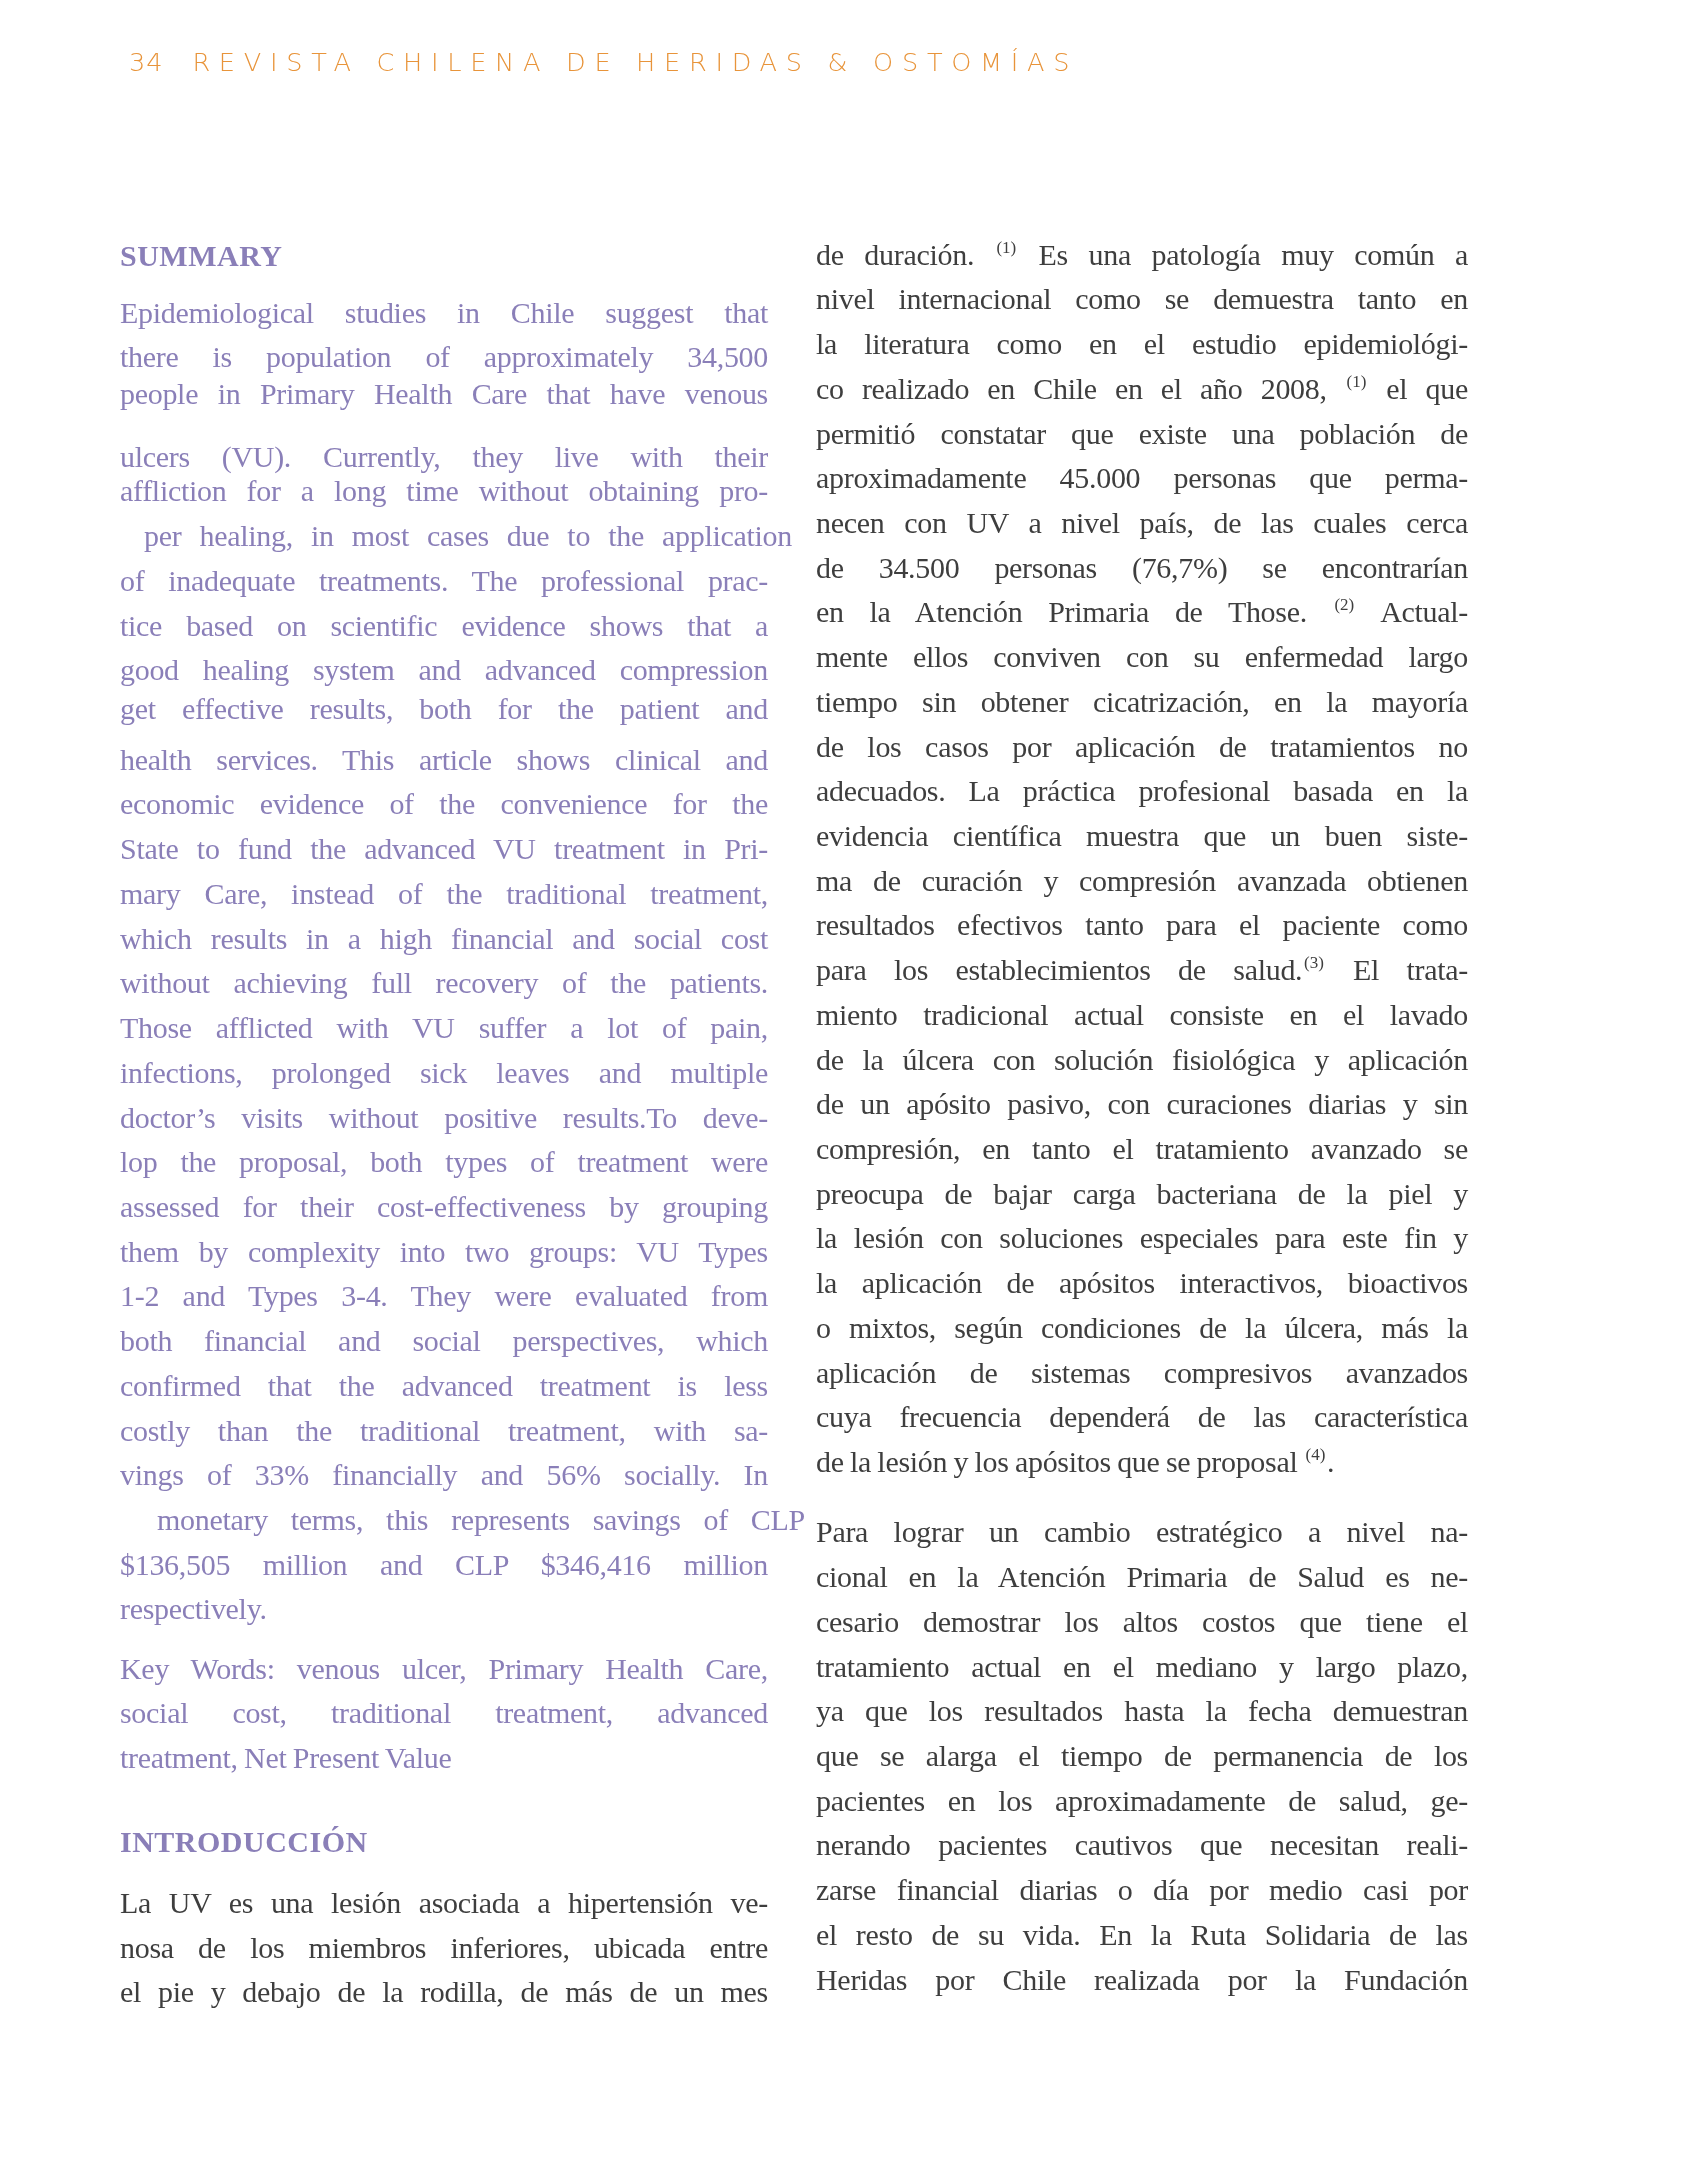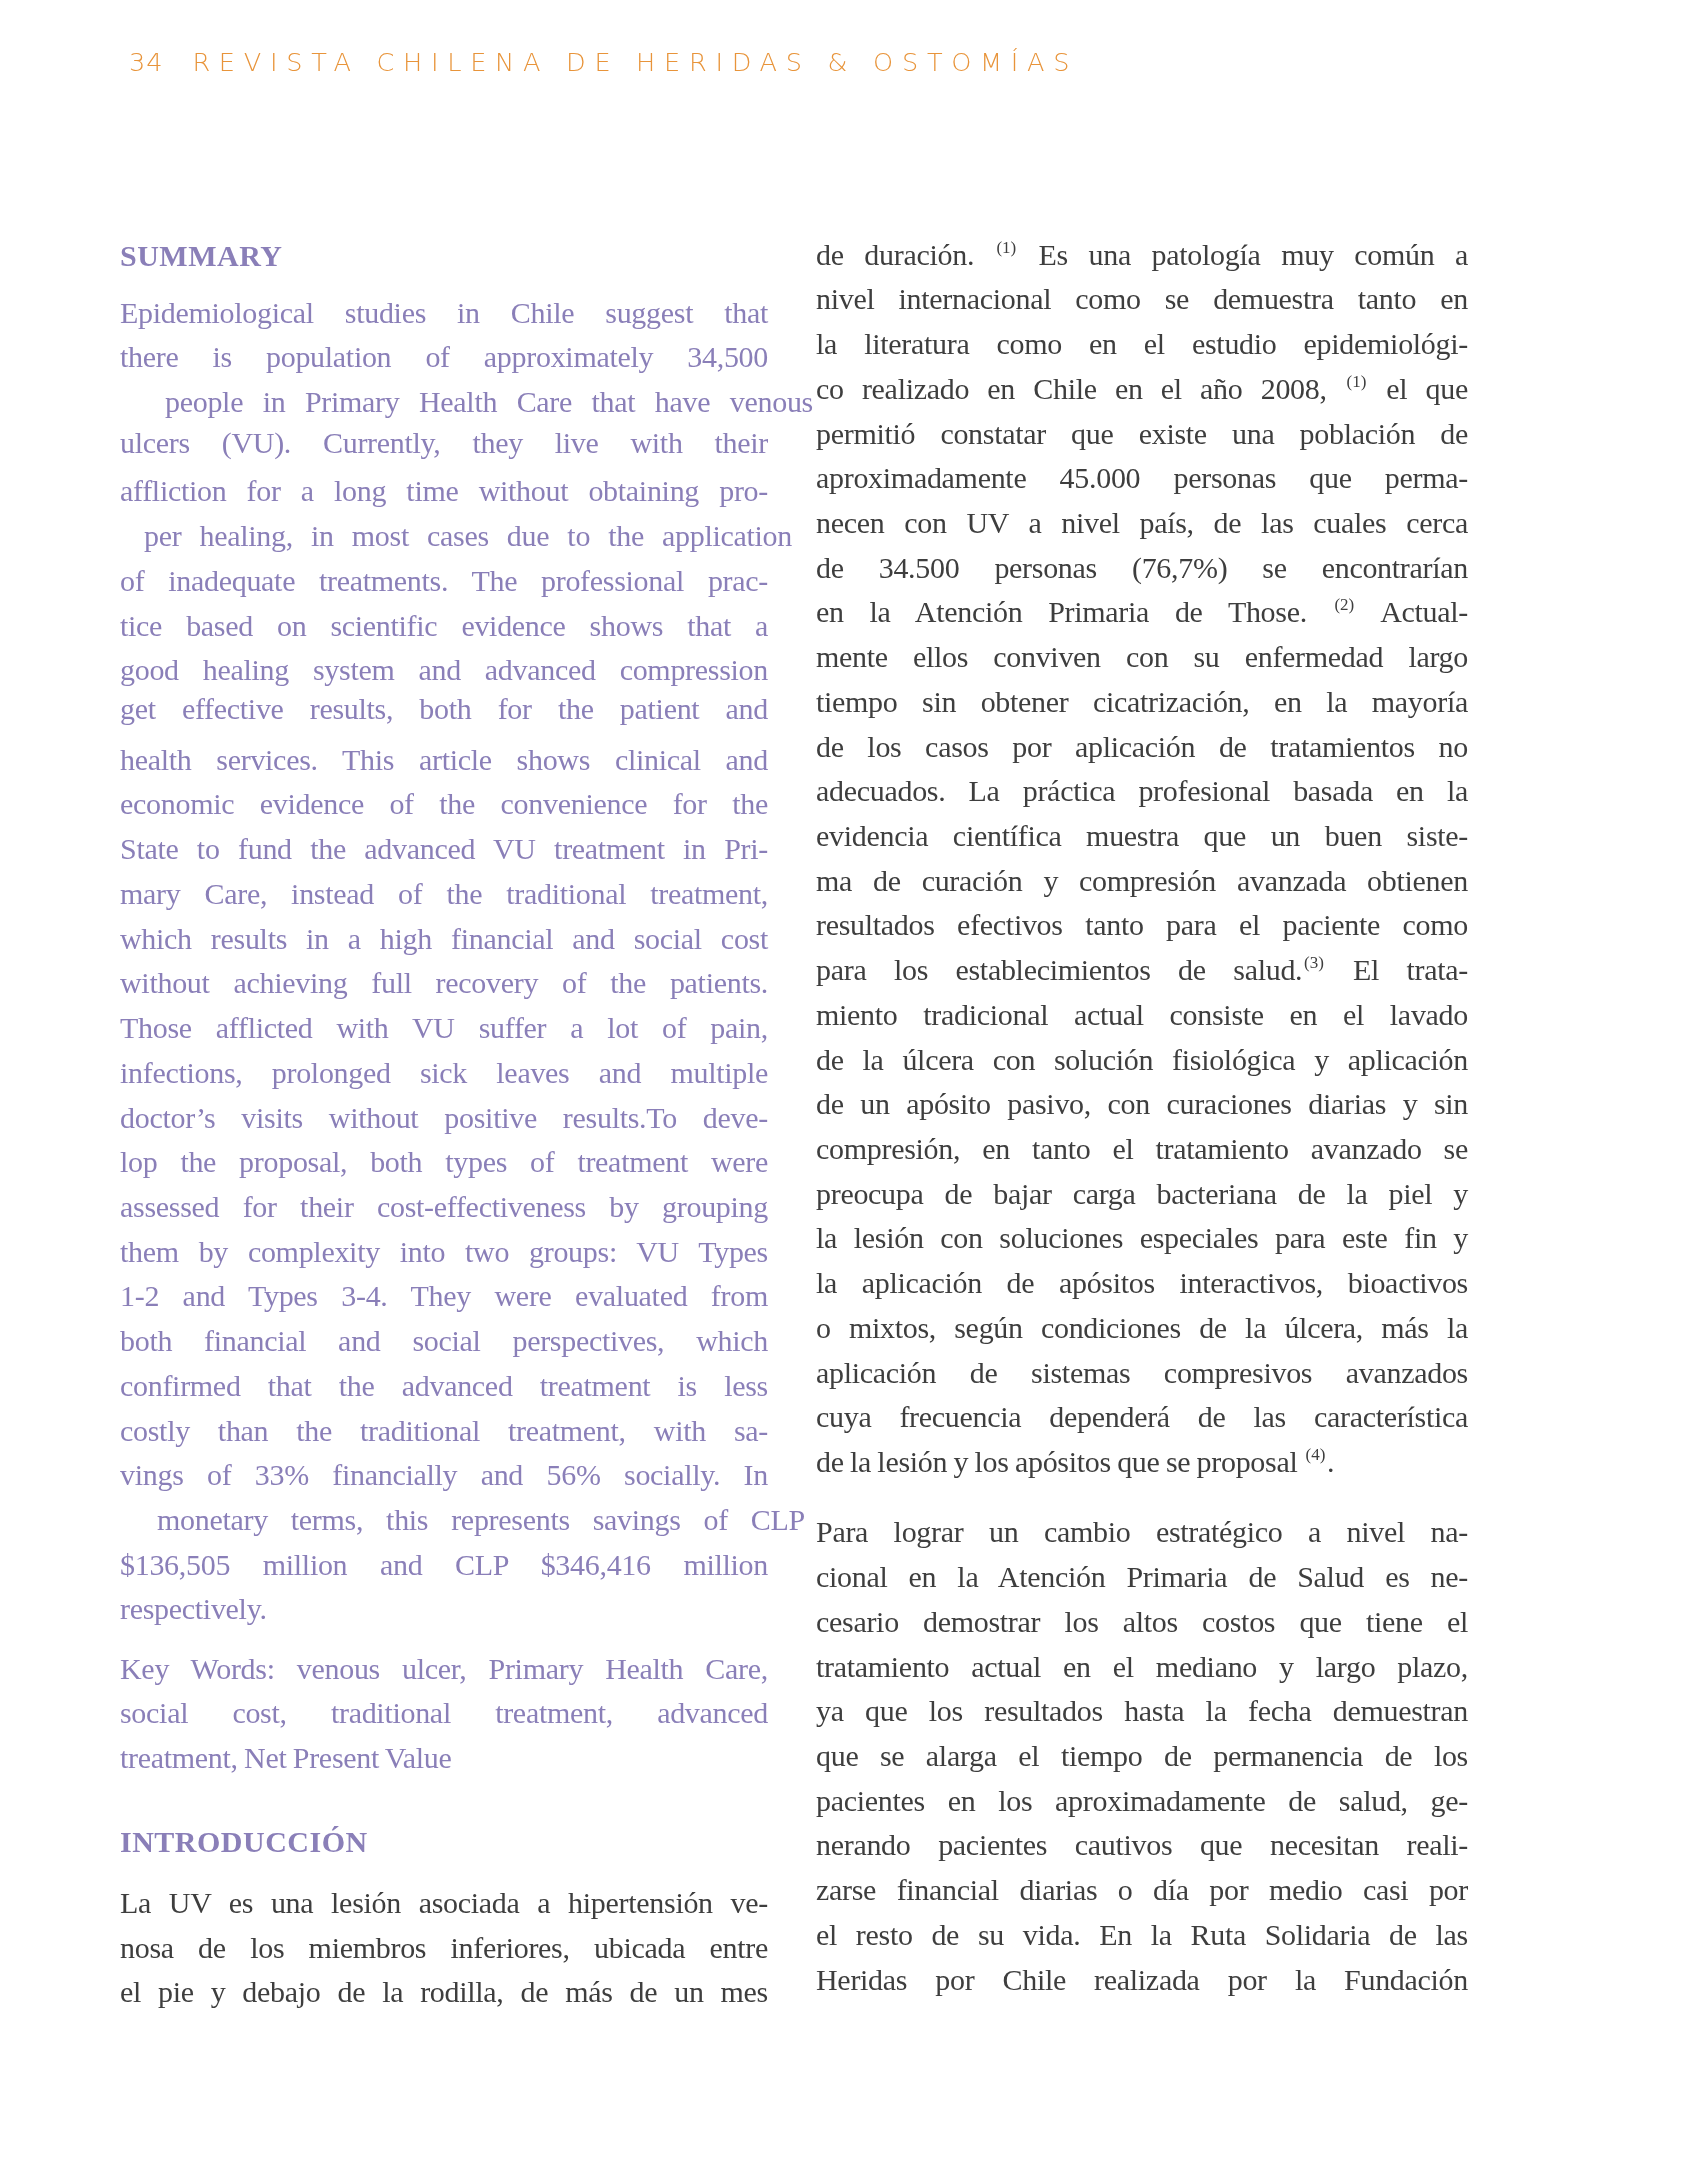--- a/index.html
+++ b/index.html
@@ -46,22 +46,22 @@
 
   <div class="running-header">
     <span class="pnum">34</span><span>REVISTA CHILENA DE HERIDAS &amp; OSTOMÍAS</span>
   </div>
 
   <div class="col col-left">
     <div class="heading" style="top:239px;">SUMMARY</div>
     <div id="summary-block">
         <div class="line lav" style="top: 296px; white-space: nowrap;">Epidemiological studies in Chile suggest that</div>
         <div class="line lav" style="top: 340px; white-space: nowrap;">there is population of approximately 34,500</div>
-        <div class="line lav" style="top: 385px; white-space: nowrap; margin-left: 45px;">people in Primary Health Care that have venous</div>
-        <div class="line lav" style="top: 426px; white-space: nowrap;">ulcers (VU). Currently, they live with their</div>
+        <div class="line lav" style="top: 377px; white-space: nowrap;">people in Primary Health Care that have venous</div>
+        <div class="line lav" style="top: 440px; white-space: nowrap;">ulcers (VU). Currently, they live with their</div>
         <div class="line lav" style="top: 474px; white-space: nowrap;">affliction for a long time without obtaining pro-</div>
         <div class="line lav" style="top: 519px; white-space: nowrap; margin-left: 24px;">per healing, in most cases due to the application</div>
         <div class="line lav" style="top: 564px; white-space: nowrap;">of inadequate treatments. The professional prac-</div>
         <div class="line lav" style="top: 609px; white-space: nowrap;">tice based on scientific evidence shows that a</div>
         <div class="line lav" style="top: 653px; white-space: nowrap;">good healing system and advanced compression</div>
         <div class="line lav" style="top: 684px; white-space: nowrap; margin-top: 8px;">get effective results, both for the patient and</div>
         <div class="line lav" style="top: 743px; white-space: nowrap;">health services. This article shows clinical and</div>
         <div class="line lav" style="top: 787px; white-space: nowrap;">economic evidence of the convenience for the</div>
         <div class="line lav" style="top: 832px; white-space: nowrap;">State to fund the advanced VU treatment in Pri-</div>
         <div class="line lav" style="top: 877px; white-space: nowrap;">mary Care, instead of the traditional treatment,</div>

